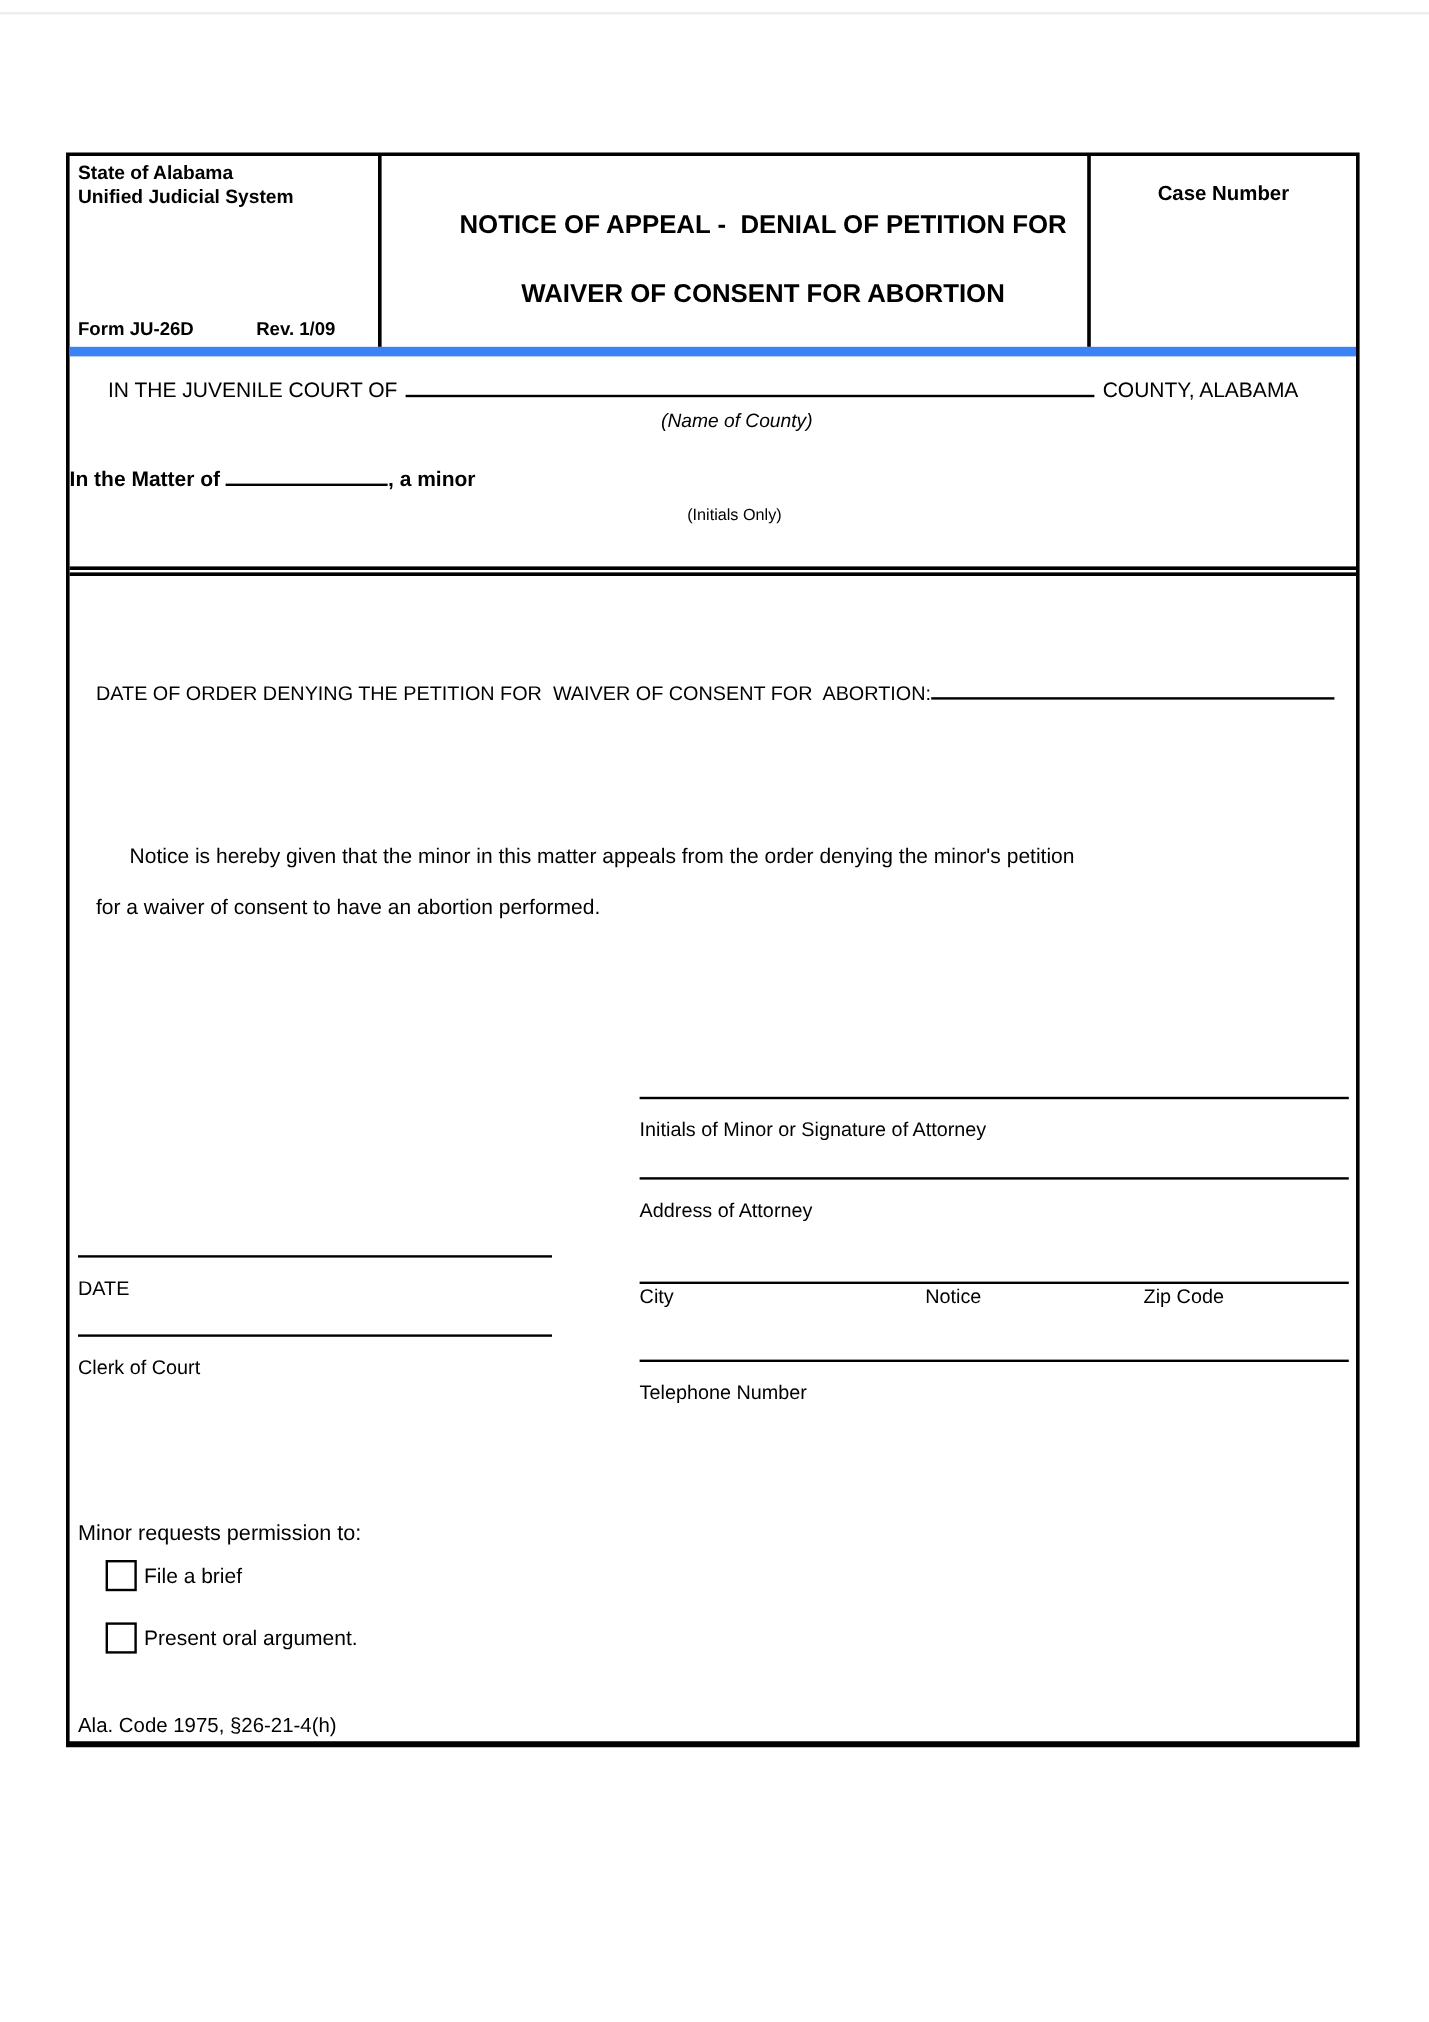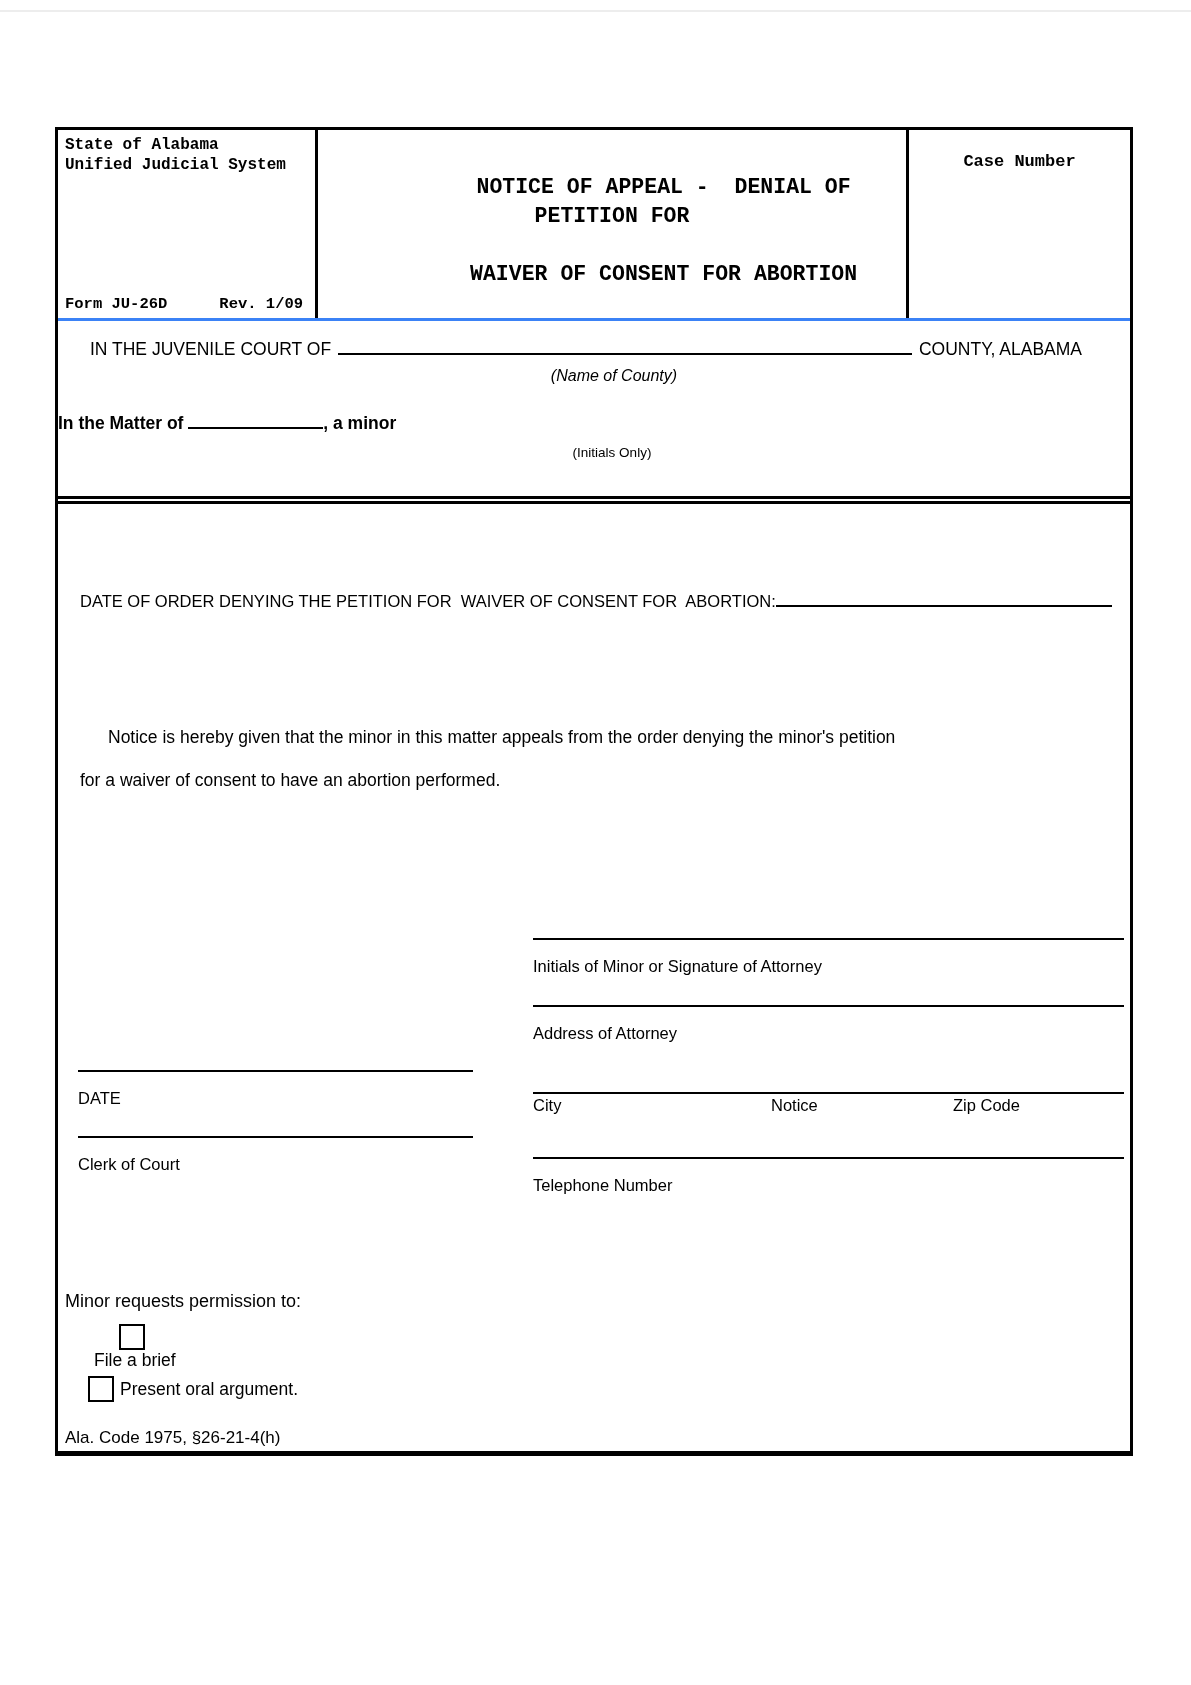--- a/index.html
+++ b/index.html
@@ -28,22 +28,22 @@
     width: 1078px; height: 1329px;
     box-sizing: border-box;
     border: 3px solid #000;
     border-bottom-width: 5px;
     display: flex; flex-direction: column;
   }
   
   .hdr-row {
     display: flex; flex: 0 0 86px;
     box-sizing: border-box;
-    border-bottom: 3px solid #3b82f6;
-    font-family: Liberation Mono, monospace;
+    border-bottom: 8px solid #3b82f6;
+    font-family: Liberation Sans, sans-serif;
     font-weight: bold;
   }
   .hdr-agency {
     flex: 0 0 260px; box-sizing: border-box;
     border-right: 3px solid #000;
     padding: 5px 6px 4px 7px;
     display: flex; flex-direction: column;
     font-size: 16px; line-height: 20px;
   }
   .hdr-agency .form-no-row { margin-top: auto; display: flex; gap: 52px; font-size: 15.5px; }
@@ -82,34 +82,34 @@
   .order-date-row .rule-flex { flex: 1 1 auto; border-bottom: 2px solid #000; height: 15px; }
   .notice-par {
     position: absolute; top: 212px; left: 22px; right: 40px;
     font-size: 17.5px; line-height: 43px;
     text-indent: 28px; white-space: pre-wrap;
   }
   .field { position: absolute; }
   .field .field-line { border-top: 2px solid #000; width: 100%; height: 0; }
   .field .field-label { font-size: 16.5px; padding-top: 17px; }
   .rcol { left: 475px; right: 6px; }
-  .lcol { left: 20px; width: 395px; }
+  .lcol { left: 7px; width: 395px; }
   .csz-labels { position: relative; height: 24px; }
   .csz-labels span { position: absolute; top: 2px; font-size: 16.5px; }
   .csz-city { left: 0; }
   .csz-state { left: 238px; }
   .csz-zip { left: 420px; }
   .permission-heading { position: absolute; top: 787px; left: 7px; font-size: 18px; }
   .check-row { position: absolute; left: 30px; display: flex; align-items: center; }
   .check-row .box {
     width: 26px; height: 26px; box-sizing: border-box;
     border: 2px solid #000; background: #fff; flex: 0 0 auto;
   }
   .check-row .check-label { font-size: 17.5px; margin-left: 6px; }
-  .check-row-1 { top: 820px; flex-direction: column; }
+  .check-row-1 { top: 820px; }
   .check-row-2 { top: 872px; }
   .code-ref { position: absolute; left: 7px; bottom: 3px; font-size: 17px; }
 </style>
 </head>
 <body>
 
 <div class="page">
   <div class="scan-line"></div>
 
 

